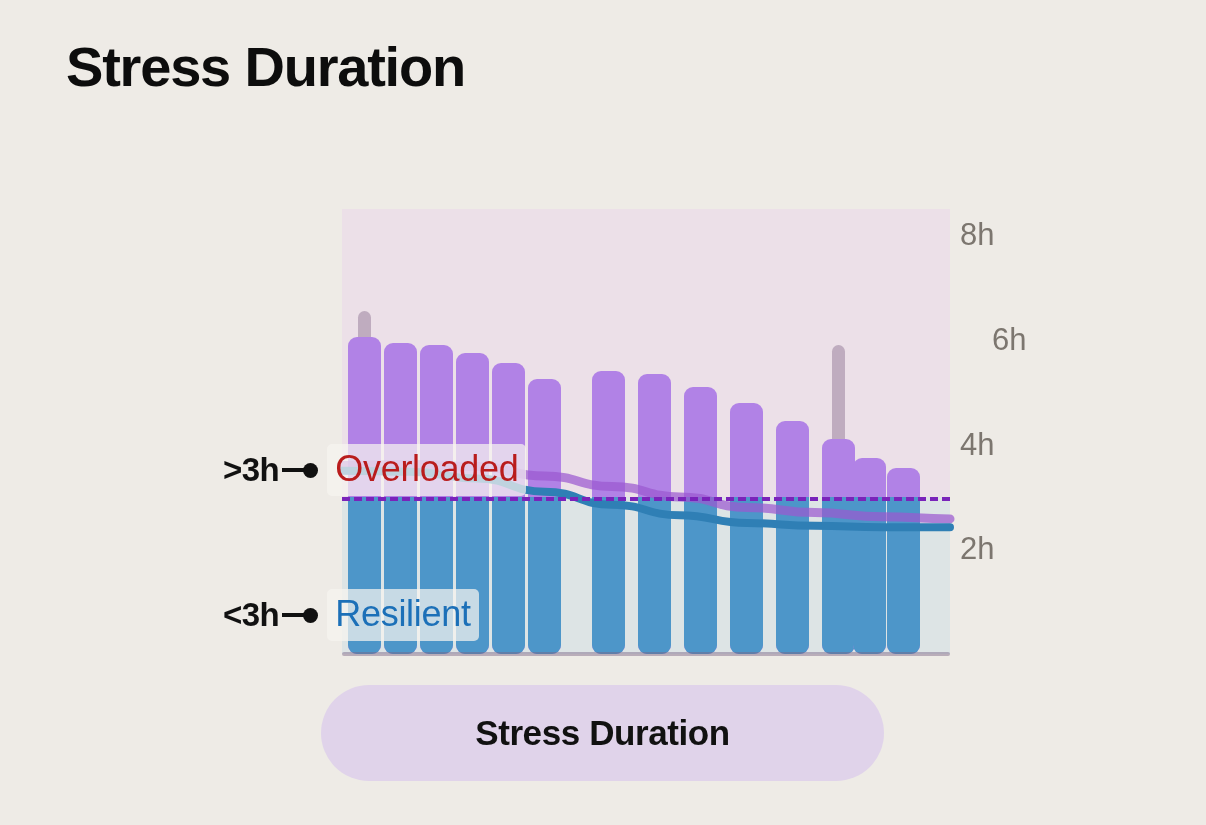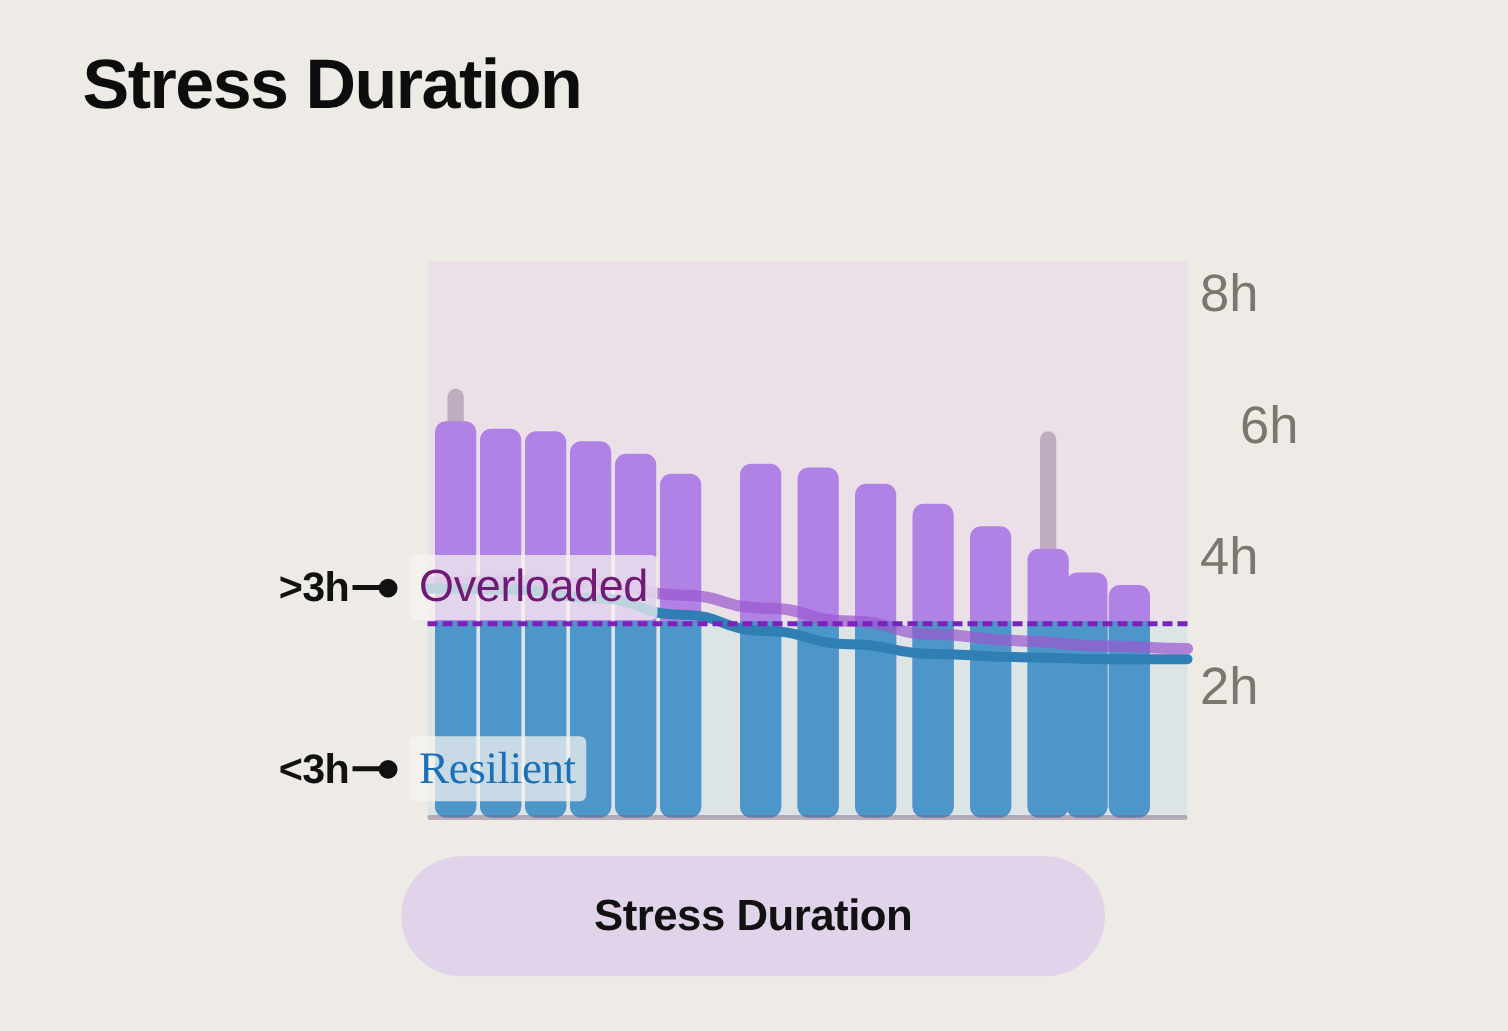--- a/index.html
+++ b/index.html
@@ -118,21 +118,21 @@
   #y-axis {
     position: absolute;
     left: 920px;
     top: 193px;
     width: 110px;
     height: 445px;
   }
   .y-tick {
     position: absolute;
     left: 0;
-    font-size: 42px;
+    font-size: 31px;
     color: #7c766f;
     white-space: nowrap;
     transform: translateY(-50%);
   }
 
   
   #baseline {
     position: absolute;
     left: 302px;
     top: 636px;
@@ -176,30 +176,29 @@
     padding: 4px 8px 6px 8px;
     border-radius: 5px;
     background: rgba(246, 244, 240, 0.72);
     letter-spacing: -0.3px;
   }
   #annotation-overloaded {
     left: 183px;
     top: 428px;
   }
   #annotation-overloaded .ann-label {
-    color: #701a75;
+    color: #b91c1c;
     text-align: center;
   }
   #annotation-resilient {
     left: 183px;
     top: 573px;
   }
   #annotation-resilient .ann-label {
     color: #1c70b8;
-    font-family: Liberation Serif, serif;
   }
 
   
   #footer-button {
     position: absolute;
     left: 321px;
     top: 685px;
     width: 563px;
     height: 96px;
     border: none;

